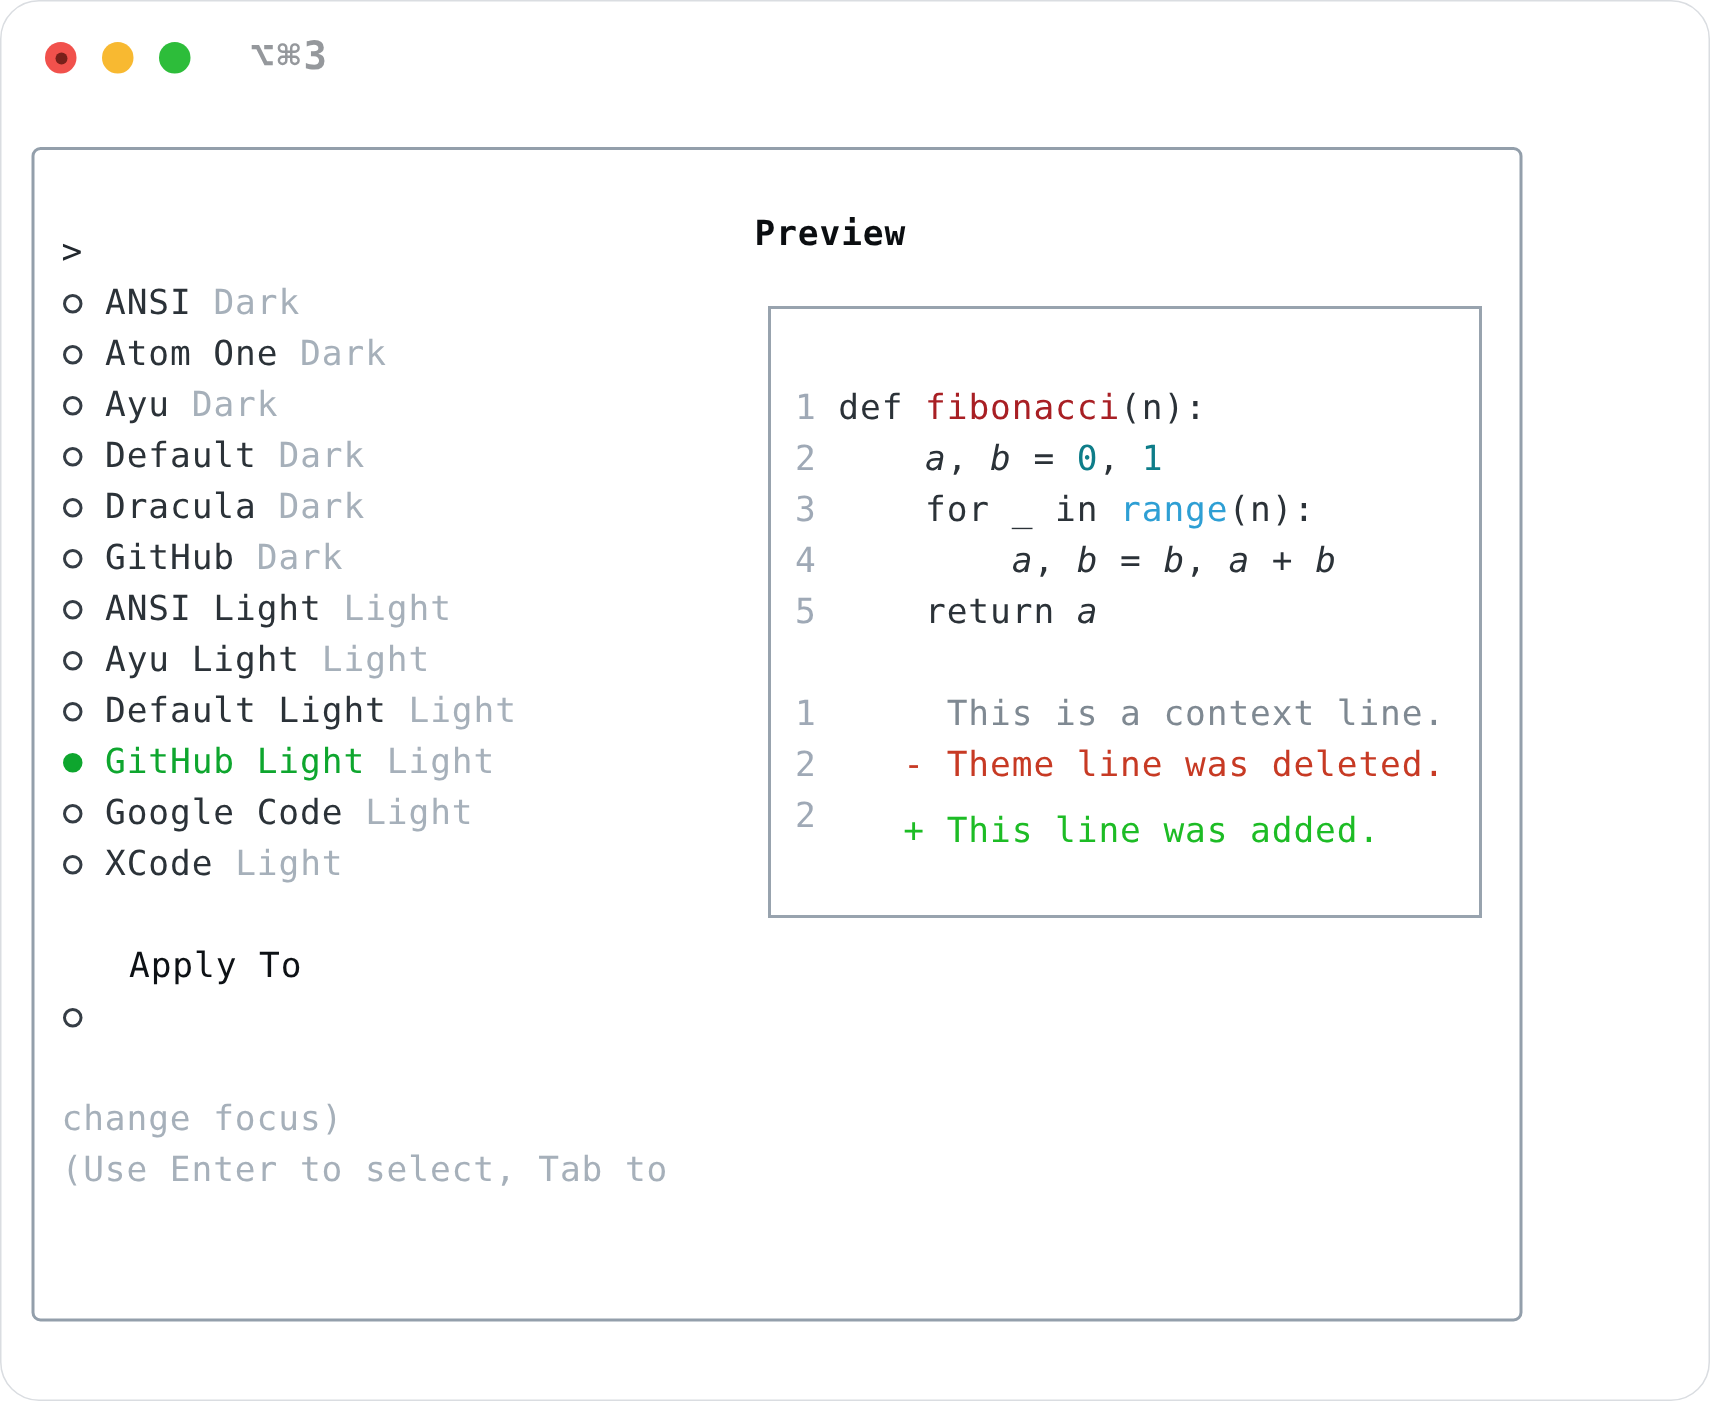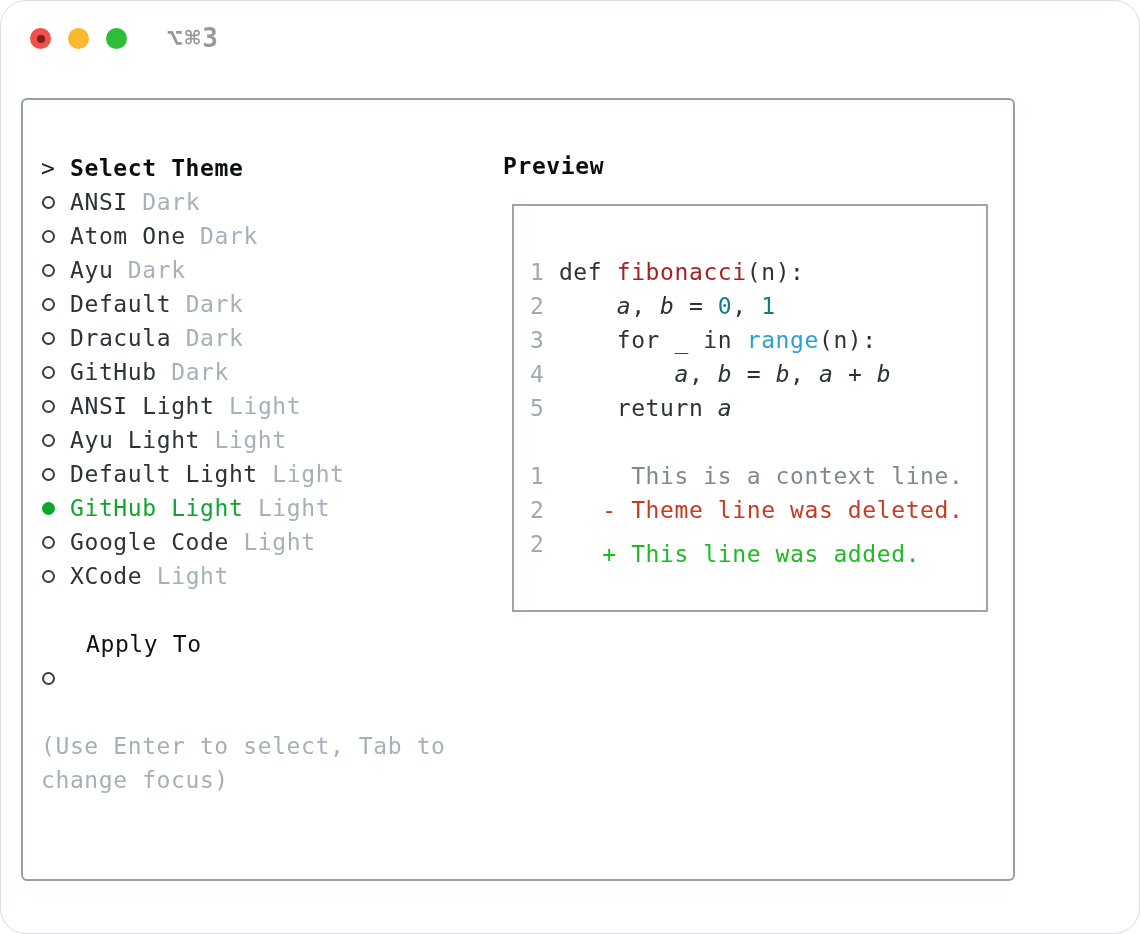--- a/index.html
+++ b/index.html
@@ -53,21 +53,21 @@
   .radio{width:13px;height:13px;border:2.5px solid #353d45;border-radius:50%;margin-left:1px;}
   .sel .radio{background:var(--accent_green);border-color:var(--accent_green);}
   .sel .label{color:var(--accent_green);}
   .label{color:var(--text_dark);}
   .hdr{font-weight:bold;color:var(--text_black);}
   .tag{color:var(--text_muted);margin-left:14.5px;}
   .apply-hdr{color:#0d1115;margin-left:16px;}
   .help{color:var(--text_muted);}
 
   
-  .preview-title{position:absolute;left:480px;top:49px;height:34px;display:flex;align-items:center;
+  .preview-title{position:absolute;left:480px;top:39px;height:34px;display:flex;align-items:center;
     font-size:23px;letter-spacing:0.6px;font-weight:bold;color:var(--text_black);}
   .preview-box{
     position:absolute;left:489px;top:104px;width:476px;height:408px;
     border:2px solid #98a3ae;background:#fff;
     padding:49px 0 0 16px;font-size:23px;letter-spacing:0.6px;
   }
   .crow{display:flex;align-items:center;height:34px;white-space:pre;}
   .ln{color:#9fa9b6;}
   .c-plain{color:var(--text_dark);}
   .c-fn{color:var(--function_red);}
@@ -91,21 +91,20 @@
     </div>
     <div class="win-title">⌥⌘3</div>
   </div>
 
   <div class="panel">
 
     <div class="left-col">
 
       <div class="row">
         <span class="marker caret">&gt;</span>
-        <span class="label hdr">Select Theme</span>
       </div>
 
       <div class="row item">
         <span class="marker"><span class="radio"></span></span>
         <span class="label">ANSI</span>
         <span class="tag">Dark</span>
       </div>
       <div class="row item">
         <span class="marker"><span class="radio"></span></span>
         <span class="label">Atom One</span>
@@ -167,22 +166,22 @@
       <div class="row">
         <span class="marker"></span>
         <span class="label apply-hdr">Apply To</span>
       </div>
       <div class="row item">
         <span class="marker"><span class="radio"></span></span>
       </div>
 
       <div class="row spacer"></div>
 
+      <div class="row help">change focus)</div>
       <div class="row help">(Use Enter to select, Tab to</div>
-      <div class="row help">change focus)</div>
     </div>
 
     <div class="preview-title">Preview</div>
 
     <div class="preview-box">
       <div class="crow">
         <span class="ln">1</span><span class="c-plain"> def </span><span class="c-fn">fibonacci</span><span class="c-plain">(n):</span>
       </div>
       <div class="crow">
         <span class="ln">2</span><span class="c-plain">     </span><span class="c-var">a</span><span class="c-plain">, </span><span class="c-var">b</span><span class="c-plain"> = </span><span class="c-num">0</span><span class="c-plain">, </span><span class="c-num">1</span>

